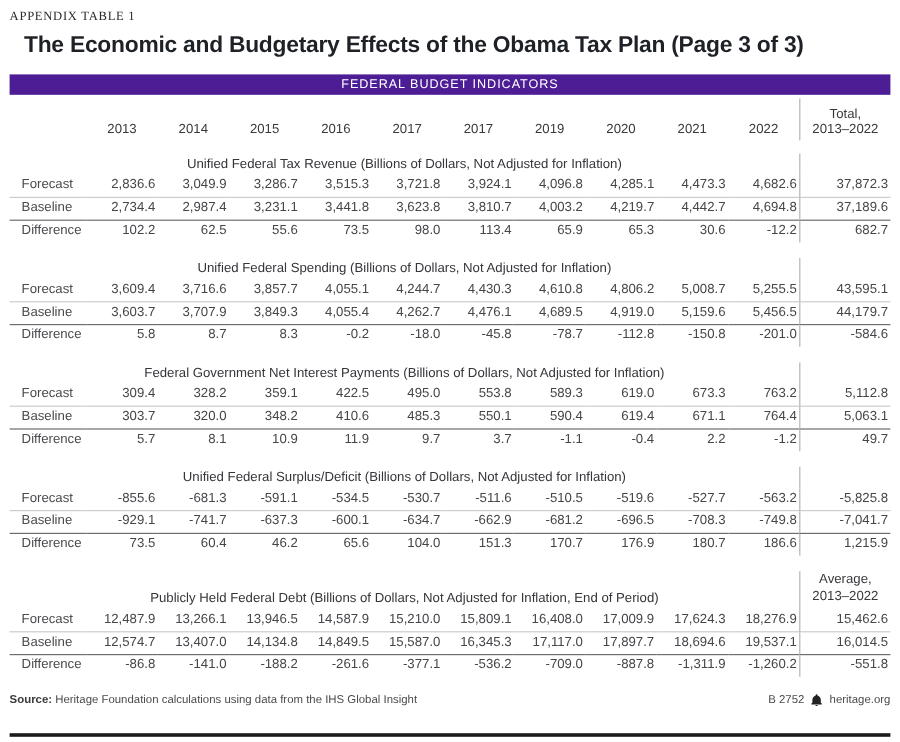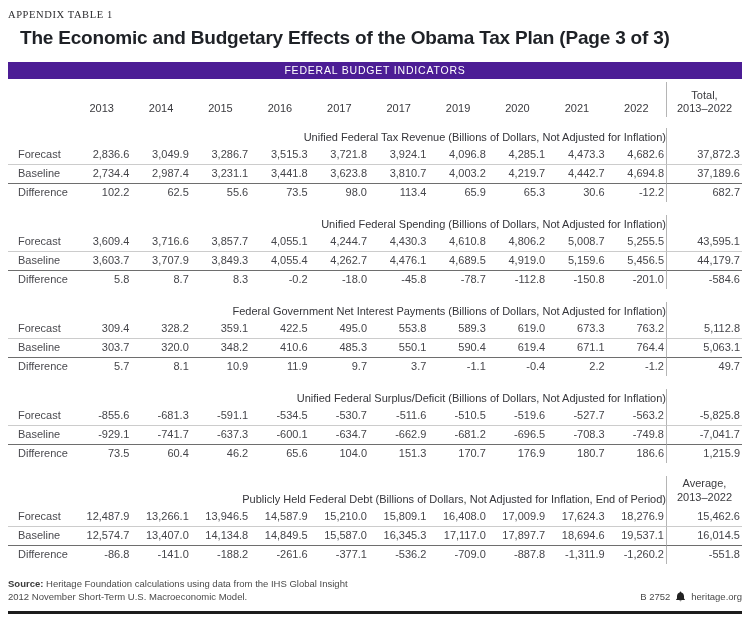--- a/index.html
+++ b/index.html
@@ -66,21 +66,21 @@
     color: #3a3a3e;
     padding-bottom: 3px;
   }
 
   
   .section { margin-bottom: 13px; }
   .sec-title-cell {
     grid-column: 1 / span 11;
     font-size: 11px;
     color: #35353a;
-    text-align: right;
+    text-align: center;
     padding: 3px 0 2px 0;
     line-height: 13px;
     white-space: nowrap;
   }
   .cell {
     font-size: 11px;
     text-align: right;
     padding: 2px 2px 3px 0;
     line-height: 13px;
     color: #45454a;
@@ -365,21 +365,20 @@
         <div class="cell">-1,311.9</div>
         <div class="cell">-1,260.2</div>
         <div class="cell total-cell">-551.8</div>
       </div>
     </div>
 
   <div class="footer">
     <div class="source">
       <span class="b">Source:</span>
       <span>Heritage Foundation calculations using data from the IHS Global Insight</span><br>
-      <span>2012 November Short-Term U.S. Macroeconomic Model.</span>
     </div>
     <div class="footright">
       <span>B 2752</span>
       <span class="bell-icon">
         <svg width="11" height="11" viewBox="0 0 16 16">
           <path d="M8 0.8c-.7 0-1.1.5-1.1 1v.5C4.4 3 2.9 5.1 2.9 7.6v3.2L1.6 12.4v.8h12.8v-.8L13.1 10.8V7.6c0-2.5-1.5-4.6-4-5.3v-.5c0-.5-.4-1-1.1-1z"></path>
           <path d="M6.3 13.8a1.8 1.8 0 0 0 3.4 0z"></path>
         </svg>
       </span>
       <span>heritage.org</span>

